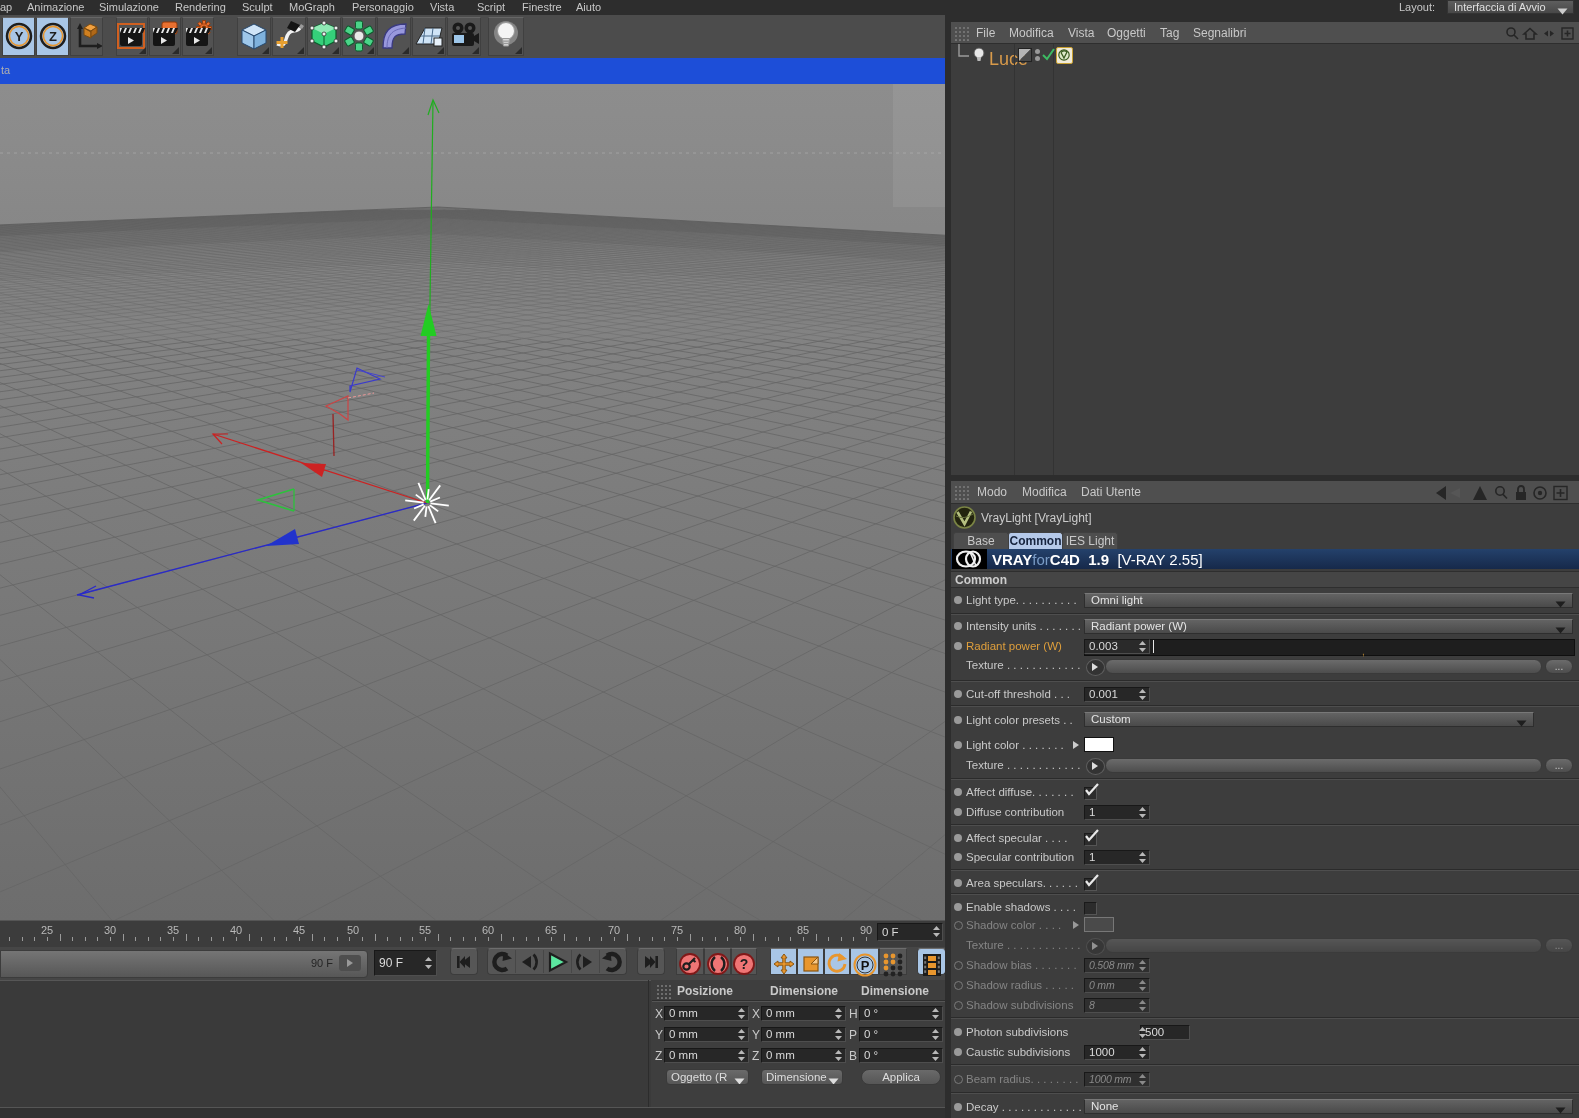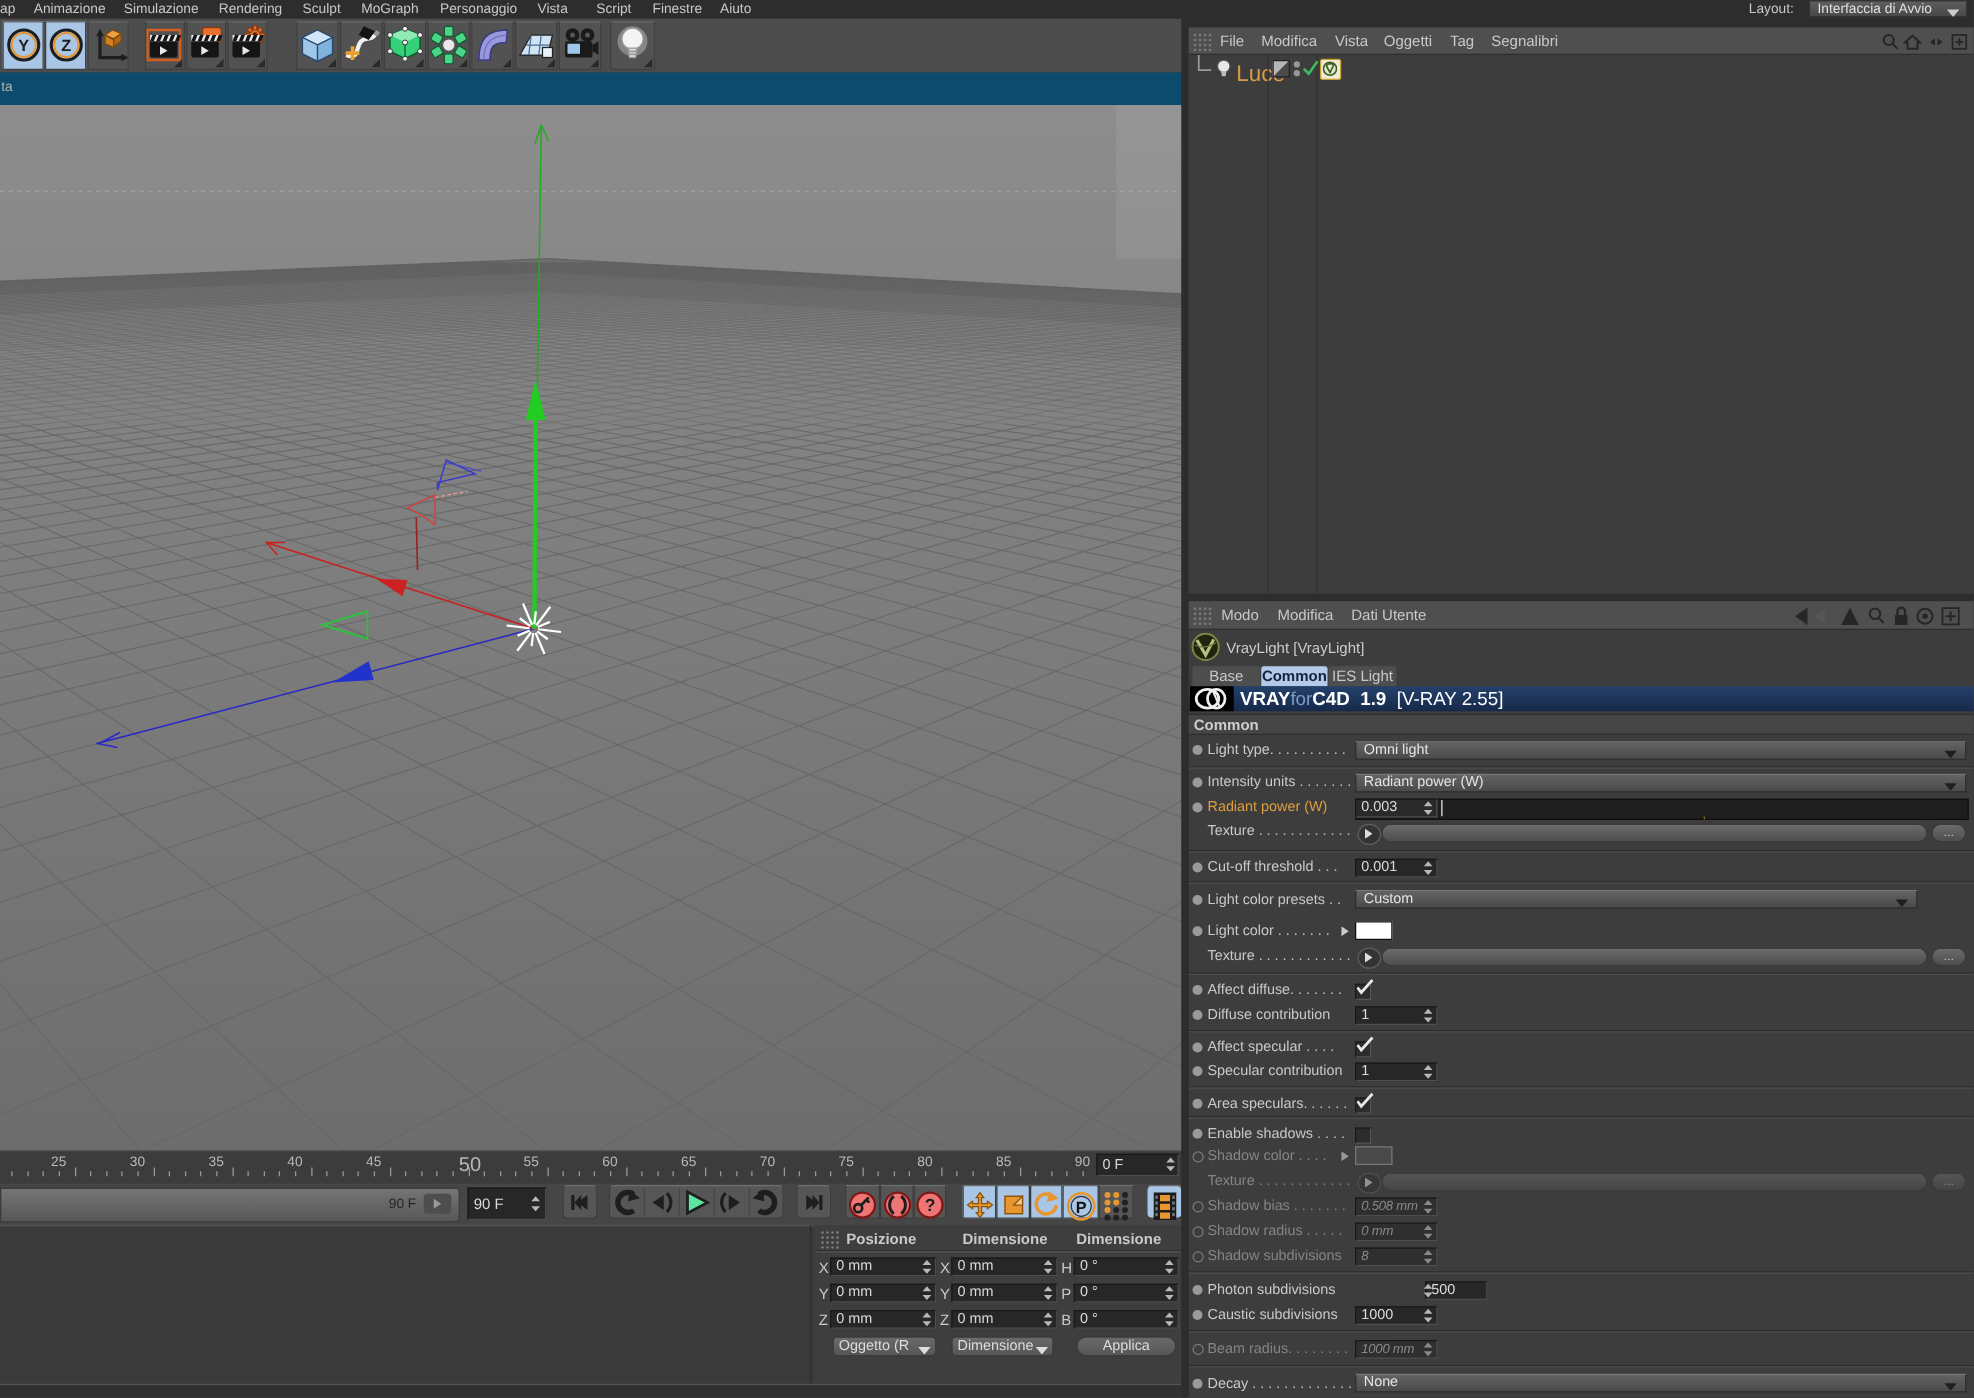--- a/index.html
+++ b/index.html
@@ -219,21 +219,21 @@
         <path d="M 11.5 18.5 L 18.5 18.5 L 17.5 26 L 12.5 26 Z" fill="#d8d8d8" stroke="#999"></path>
         <rect x="12.2" y="20.5" width="5.6" height="1.3" fill="#999"></rect>
         <rect x="12.2" y="22.8" width="5.6" height="1.3" fill="#999"></rect>
       </svg>
       <svg style="position:absolute;right:1px;bottom:1px" width="7" height="7">
         <path d="M 7 0 L 7 7 L 0 7 Z" fill="#2a2a2a"></path>
       </svg>
     </div>
   </div>
 
-<div style="position:absolute;left:0;top:58px;width:948px;height:44px;background:#0c4a6e;border-bottom:4px solid #ef4444;box-sizing:border-box">
+<div style="position:absolute;left:0;top:58px;width:948px;height:44px;background:#1d4ed8;border-bottom:4px solid #ef4444;box-sizing:border-box">
 <div style="position:absolute;left:1px;top:6px;font-size:11px;color:#b0b0b0">ta</div>
 <svg style="position:absolute;left:876px;top:63px" width="68" height="16" viewBox="0 0 68 16">
 <g stroke="#c2c2c2" stroke-width="1.4" fill="#c2c2c2">
 <path d="M 8 1 L 8 13 M 2 7 L 14 7" fill="none"></path>
         <path d="M 8 0 L 6 3 L 10 3 Z M 8 14 L 6 11 L 10 11 Z M 1 7 L 4 5 L 4 9 Z M 15 7 L 12 5 L 12 9 Z"></path>
 <path d="M 25 1 L 25 10" fill="none"></path>
         <path d="M 25 14 L 21.5 9 L 28.5 9 Z"></path>
         <path d="M 20 14.5 L 30 14.5" fill="none"></path>
 <path d="M 45 4 A 5 5 0 1 0 47 10" fill="none"></path>
         <path d="M 47 1 L 49 7 L 43 7 Z"></path>
@@ -696,21 +696,21 @@
 <line x1="429.1" y1="416.2" x2="440.2" y2="401.4" stroke="#fff" stroke-width="1.8"></line>
 <line x1="430.2" y1="417.6" x2="439.9" y2="413.5" stroke="#fff" stroke-width="1.8"></line>
 </svg>
 
 <div style="position:absolute;left:0;top:920px;width:948px;height:27px;background:#3c3c3c;border-top:1px solid #555">
     <div style="position:absolute;left:32px;top:3px;width:30px;text-align:center;color:#b9b9b9;font-size:11px">25</div>
 <div style="position:absolute;left:95px;top:3px;width:30px;text-align:center;color:#b9b9b9;font-size:11px">30</div>
 <div style="position:absolute;left:158px;top:3px;width:30px;text-align:center;color:#b9b9b9;font-size:11px">35</div>
 <div style="position:absolute;left:221px;top:3px;width:30px;text-align:center;color:#b9b9b9;font-size:11px">40</div>
 <div style="position:absolute;left:284px;top:3px;width:30px;text-align:center;color:#b9b9b9;font-size:11px">45</div>
-<div style="position:absolute;left:361px;top:3px;width:30px;text-align:center;color:#b9b9b9;font-size:16px">50</div>
+<div style="position:absolute;left:347px;top:3px;width:30px;color:#b9b9b9;font-size:11px">50</div>
 <div style="position:absolute;left:410px;top:3px;width:30px;text-align:center;color:#b9b9b9;font-size:11px">55</div>
 <div style="position:absolute;left:473px;top:3px;width:30px;text-align:center;color:#b9b9b9;font-size:11px">60</div>
 <div style="position:absolute;left:536px;top:3px;width:30px;text-align:center;color:#b9b9b9;font-size:11px">65</div>
 <div style="position:absolute;left:599px;top:3px;width:30px;text-align:center;color:#b9b9b9;font-size:11px">70</div>
 <div style="position:absolute;left:662px;top:3px;width:30px;text-align:center;color:#b9b9b9;font-size:11px">75</div>
 <div style="position:absolute;left:725px;top:3px;width:30px;text-align:center;color:#b9b9b9;font-size:11px">80</div>
 <div style="position:absolute;left:788px;top:3px;width:30px;text-align:center;color:#b9b9b9;font-size:11px">85</div>
 <div style="position:absolute;left:851px;top:3px;width:30px;text-align:center;color:#b9b9b9;font-size:11px">90</div>
 <div style="position:absolute;left:9.2px;top:16px;width:1px;height:4px;background:#9a9a9a"></div>
 <div style="position:absolute;left:21.8px;top:16px;width:1px;height:4px;background:#9a9a9a"></div>

